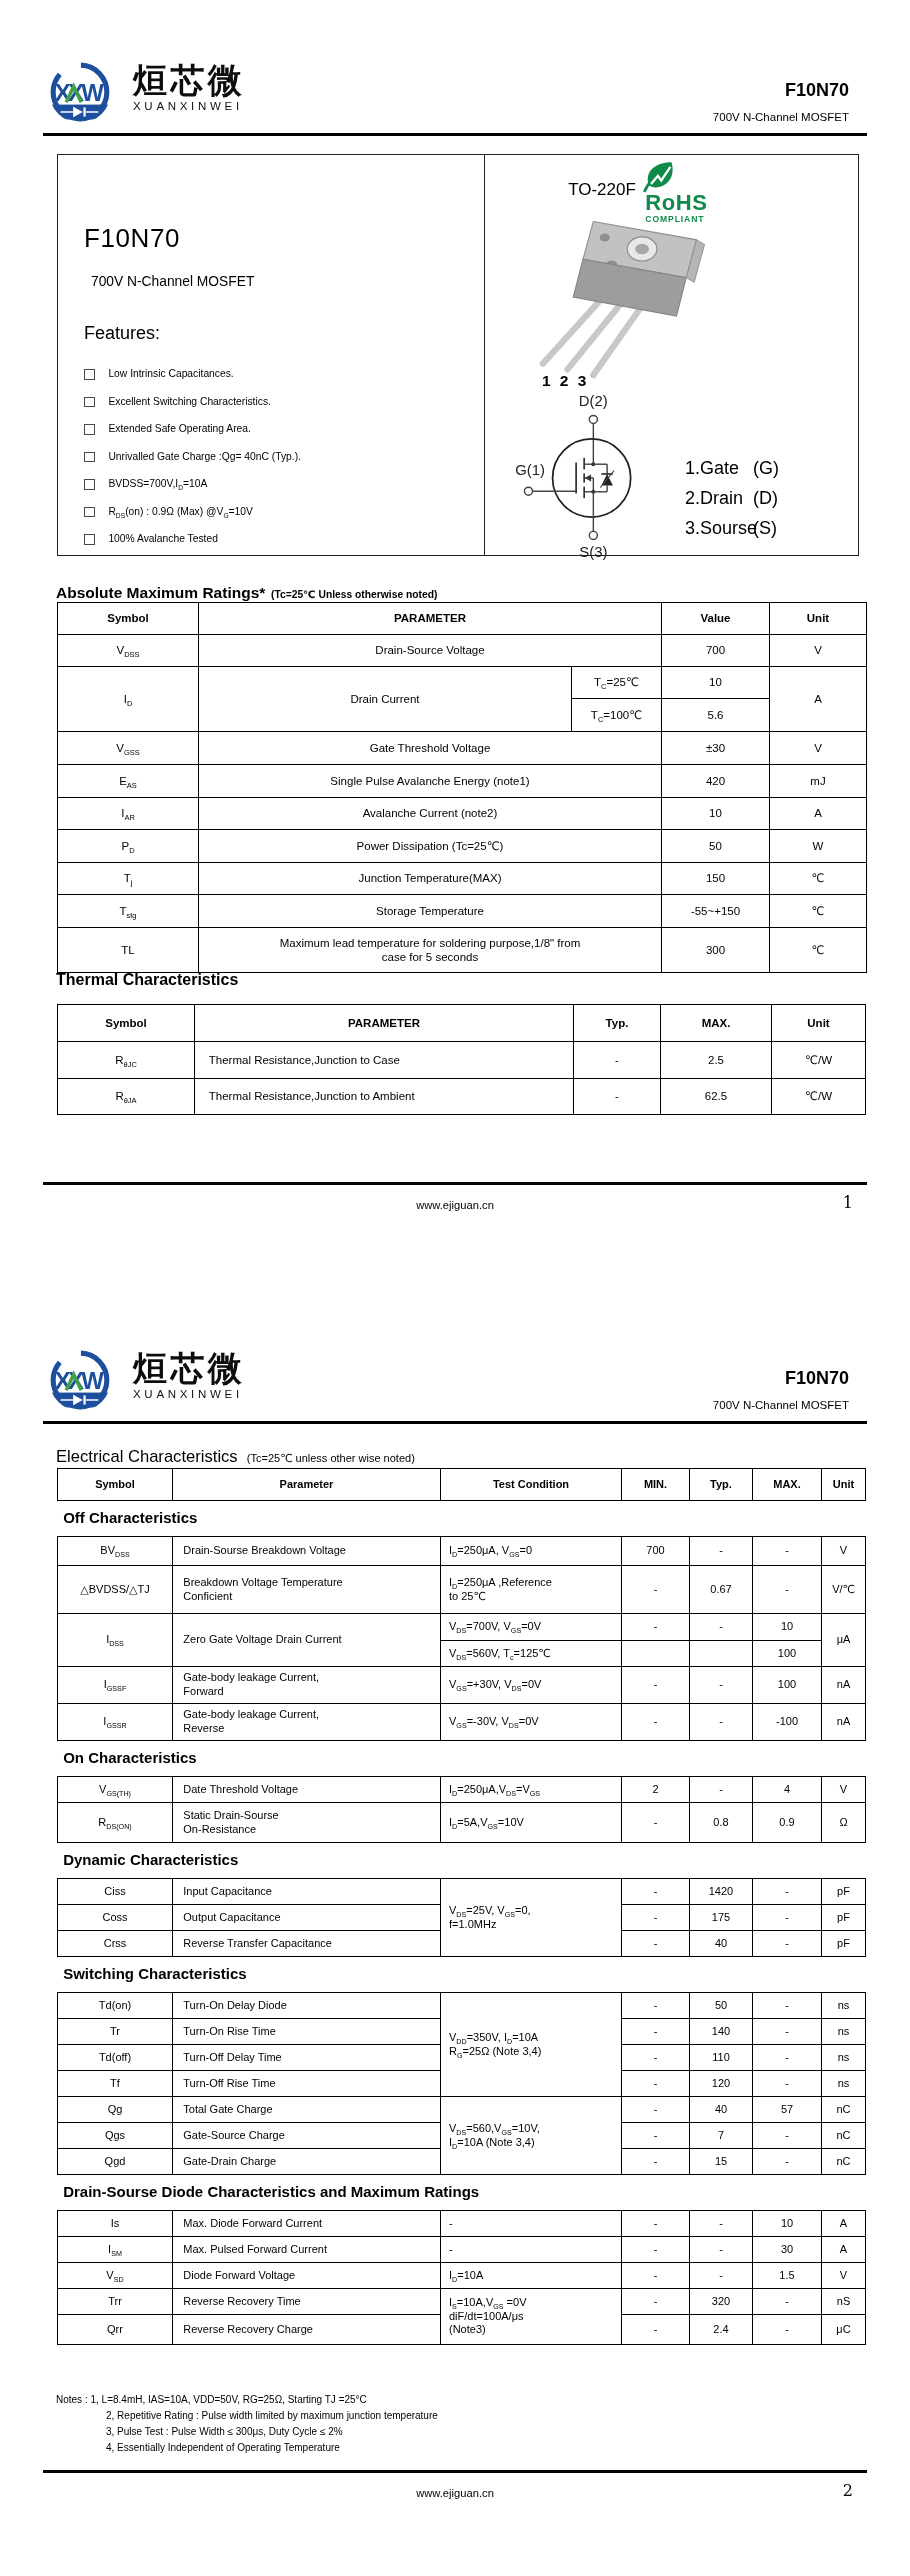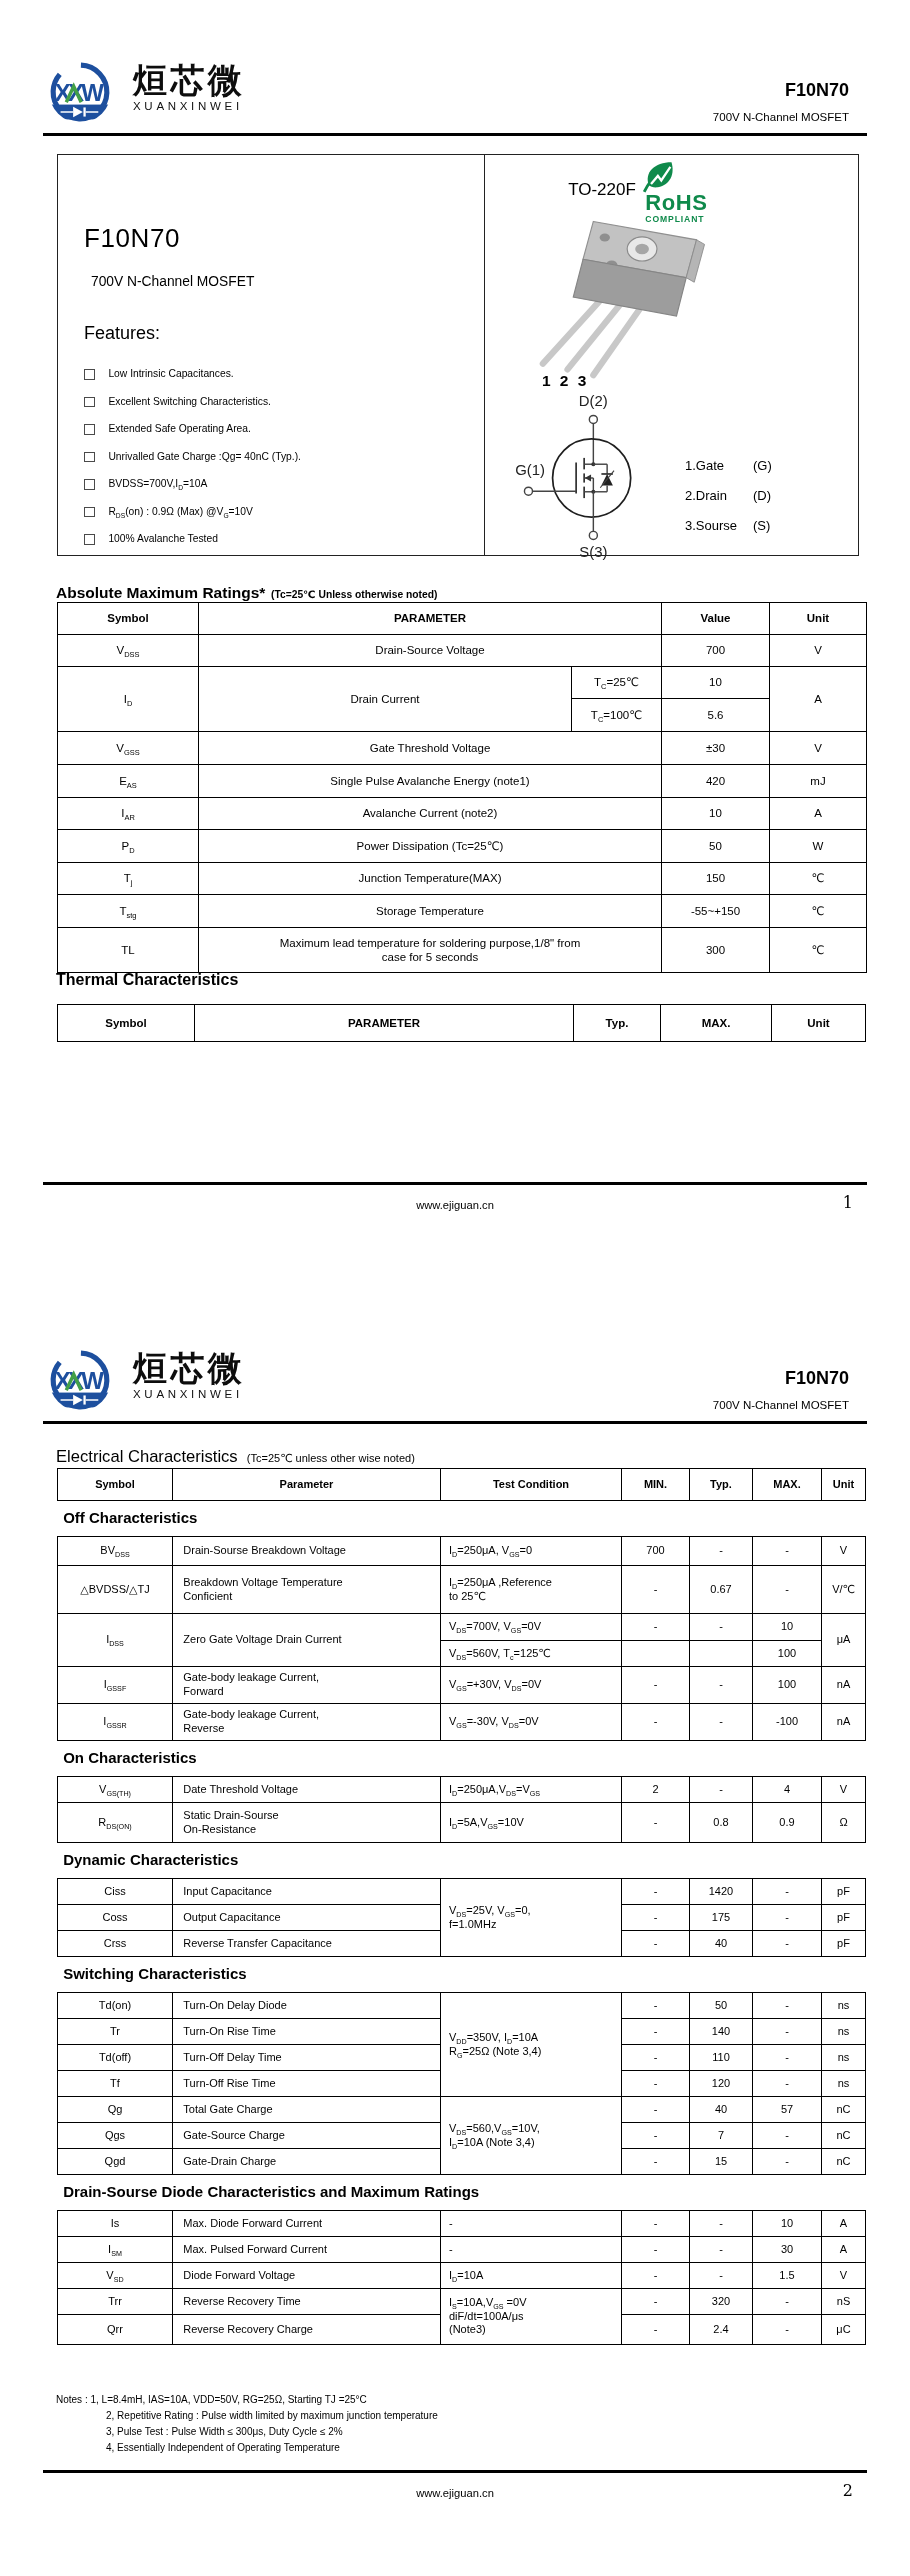--- a/index.html
+++ b/index.html
@@ -29,21 +29,21 @@
 
   .pkg-name{position:absolute;left:34px;top:25px;width:166px;text-align:center;font-size:17px;}
   .rohs{position:absolute;left:158px;top:4.6px;display:flex;align-items:flex-start;flex-direction:column;}
   .rohs-txt{margin-left:2.3px;line-height:1;}
   .rohs-line1{font-size:22px;font-weight:bold;color:#0f8a4b;letter-spacing:0.6px;line-height:0.95;}
   .rohs-line2{font-size:8.6px;font-weight:bold;color:#0f8a4b;letter-spacing:0.9px;margin-top:1.1px;}
   .pkg-img{position:absolute;left:27.5px;top:55px;}
   .pins{position:absolute;left:57px;top:217px;display:flex;gap:9.2px;font-size:15.5px;font-weight:bold;}
   .sym{position:absolute;left:29px;top:234px;}
   .legend{position:absolute;left:200px;top:303px;list-style:none;margin:0;padding:0;}
-  .legend li{height:30px;display:flex;font-size:13px;}
+  .legend li{height:30px;display:flex;font-size:18px;}
   .legend .lg-name{width:68px;}
 
   
   .abs-title{position:absolute;left:56px;top:584px;font-size:15.5px;font-weight:bold;}
   .abs-title .note{font-size:10.3px;margin-left:5.7px;}
   .th-title{position:absolute;left:56px;top:971px;font-size:16px;font-weight:bold;}
   .ec-title{position:absolute;left:56px;top:159px;font-size:16.6px;}
   .ec-title .note{font-size:11px;margin-left:9.2px;}
 
   
@@ -309,20 +309,34 @@
         <col style="width:94px">
       </colgroup>
     <tbody>
         <tr class="h64">
       <th>Symbol</th>
       <th>PARAMETER</th>
       <th>Typ.</th>
       <th>MAX.</th>
       <th>Unit</th>
     </tr>
+    <tr class="h64">
+      <td>R<sub>θJC</sub></td>
+      <td class="p">Thermal Resistance,Junction to Case</td>
+      <td>-</td>
+      <td>2.5</td>
+      <td>℃/W</td>
+    </tr>
+    <tr class="h62">
+      <td>R<sub>θJA</sub></td>
+      <td class="p">Thermal Resistance,Junction to Ambient</td>
+      <td>-</td>
+      <td>62.5</td>
+      <td>℃/W</td>
+    </tr>
   </tbody>
     </table>
 
   <div class="foot-rule"></div>
   <div class="foot-site">www.ejiguan.cn</div>
   <div class="foot-num">1</div>
 </div>
 
 <div class="page">
 

